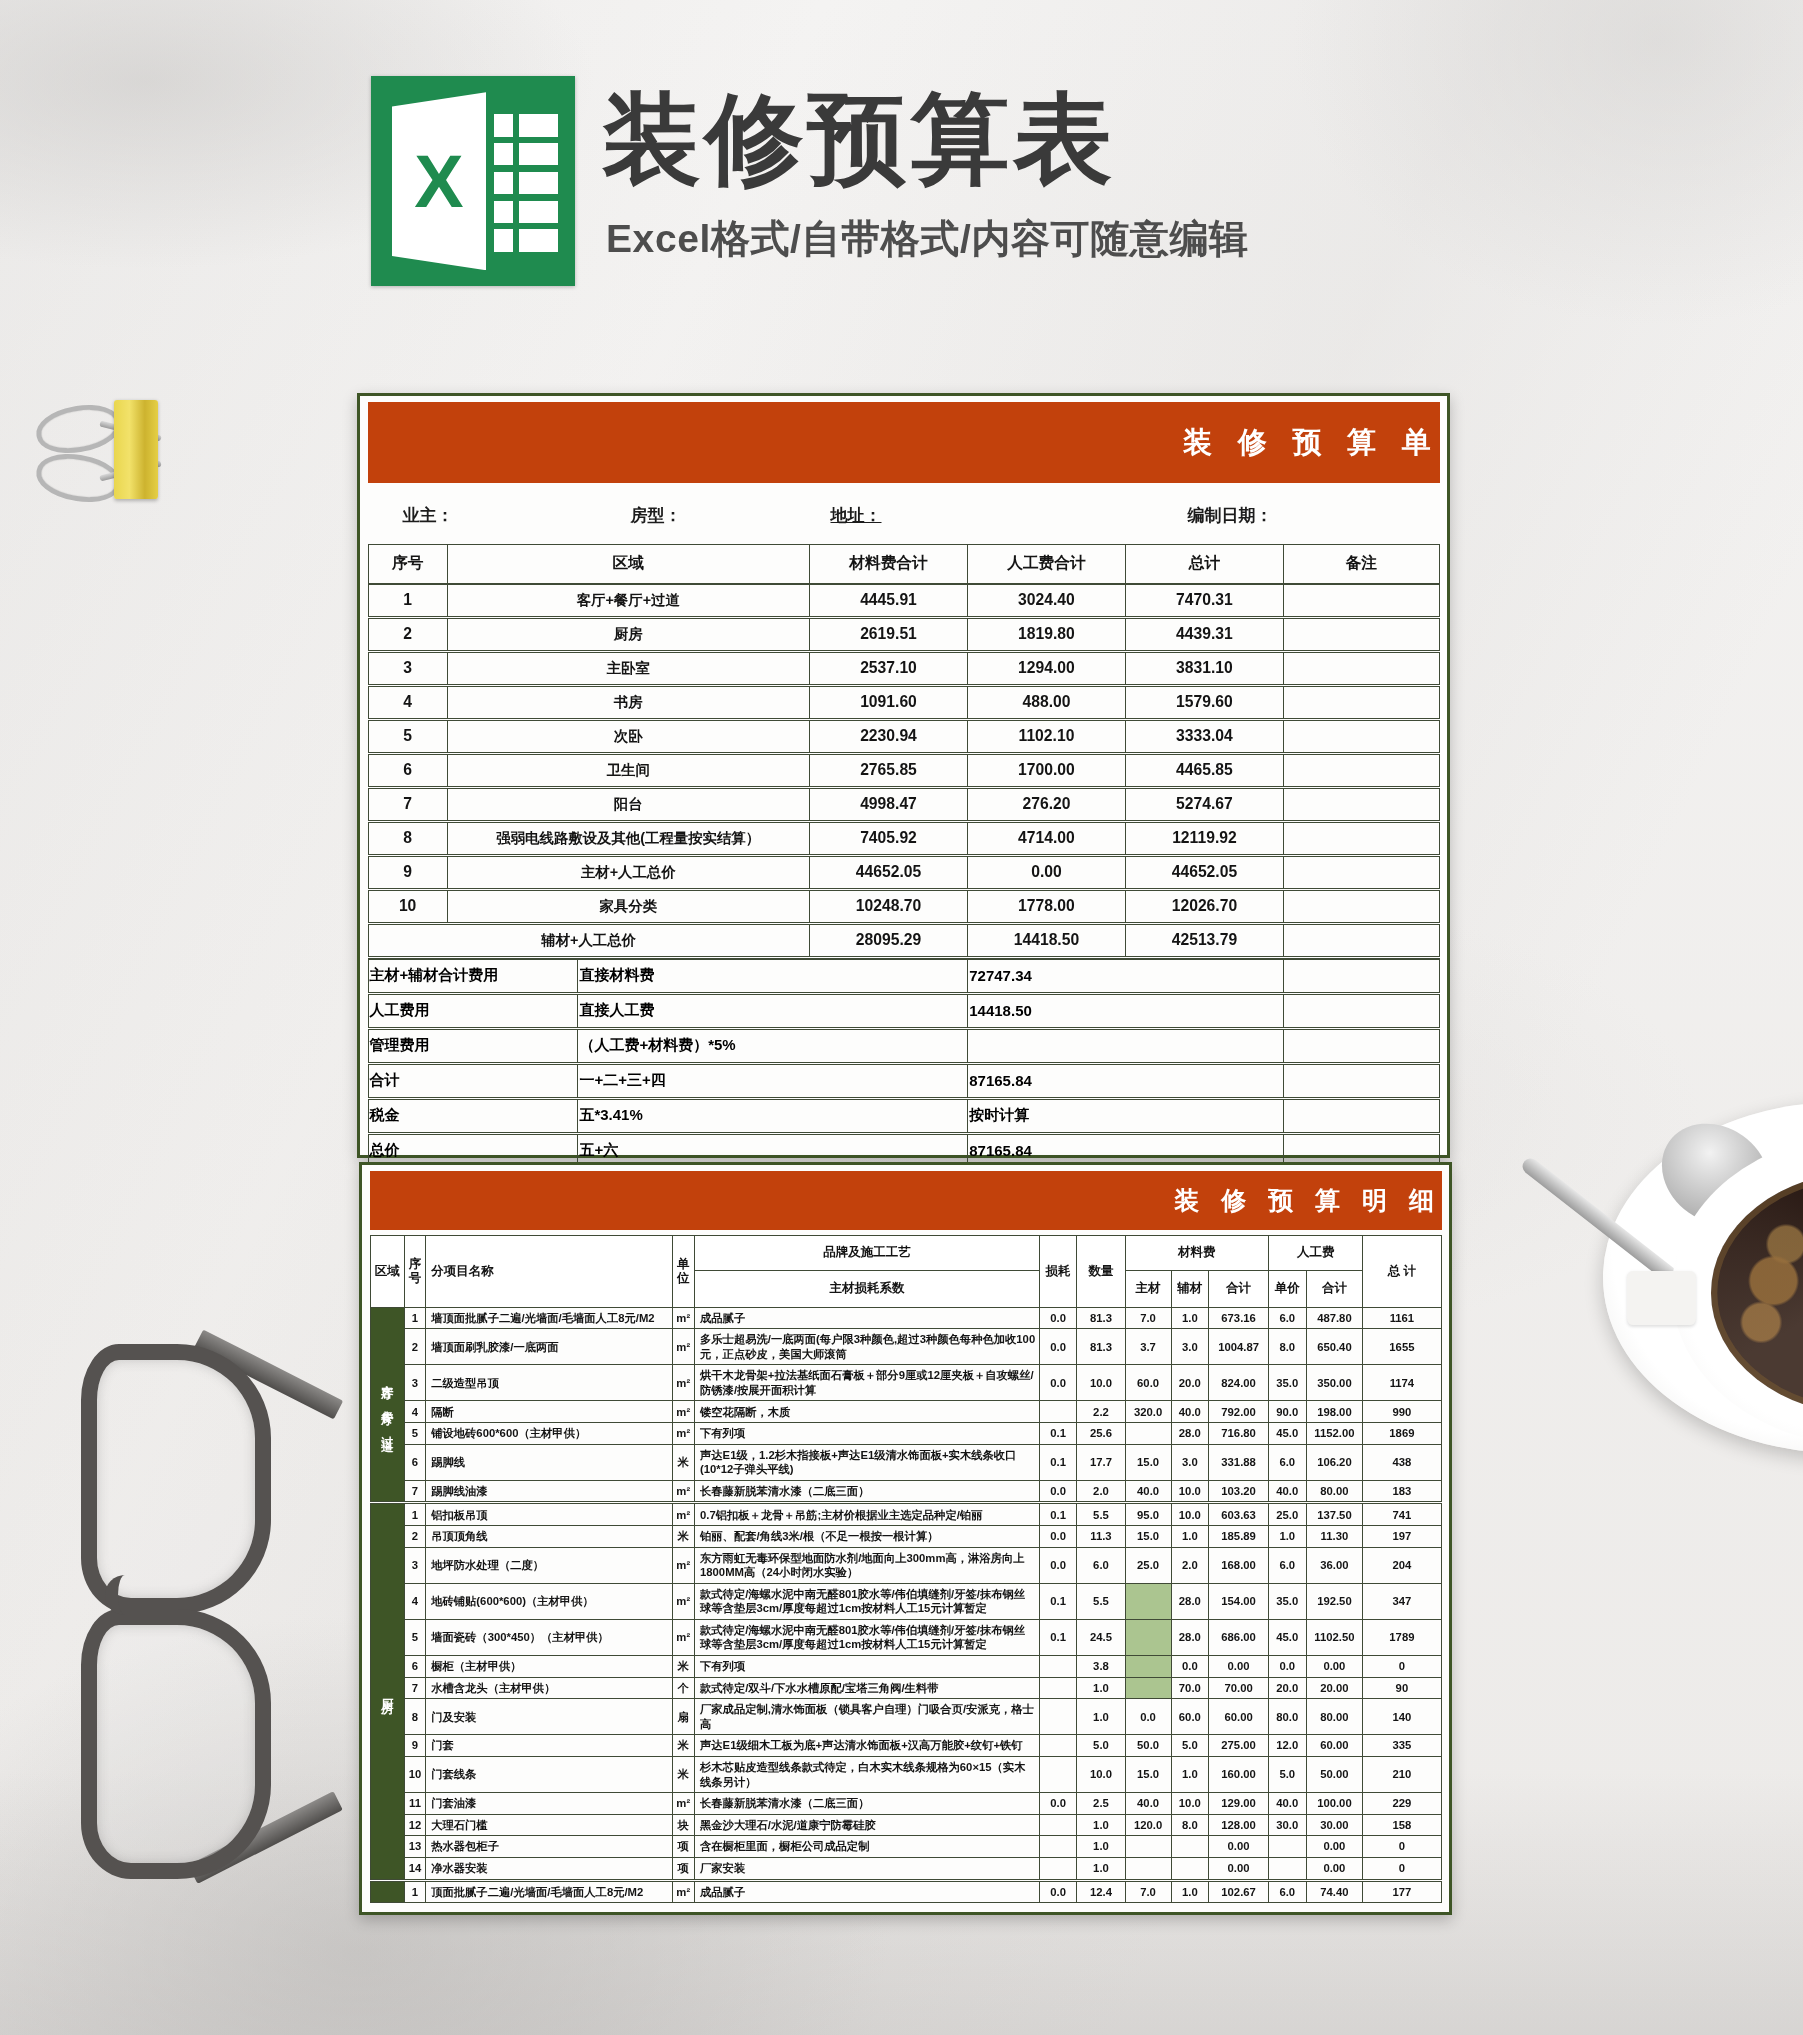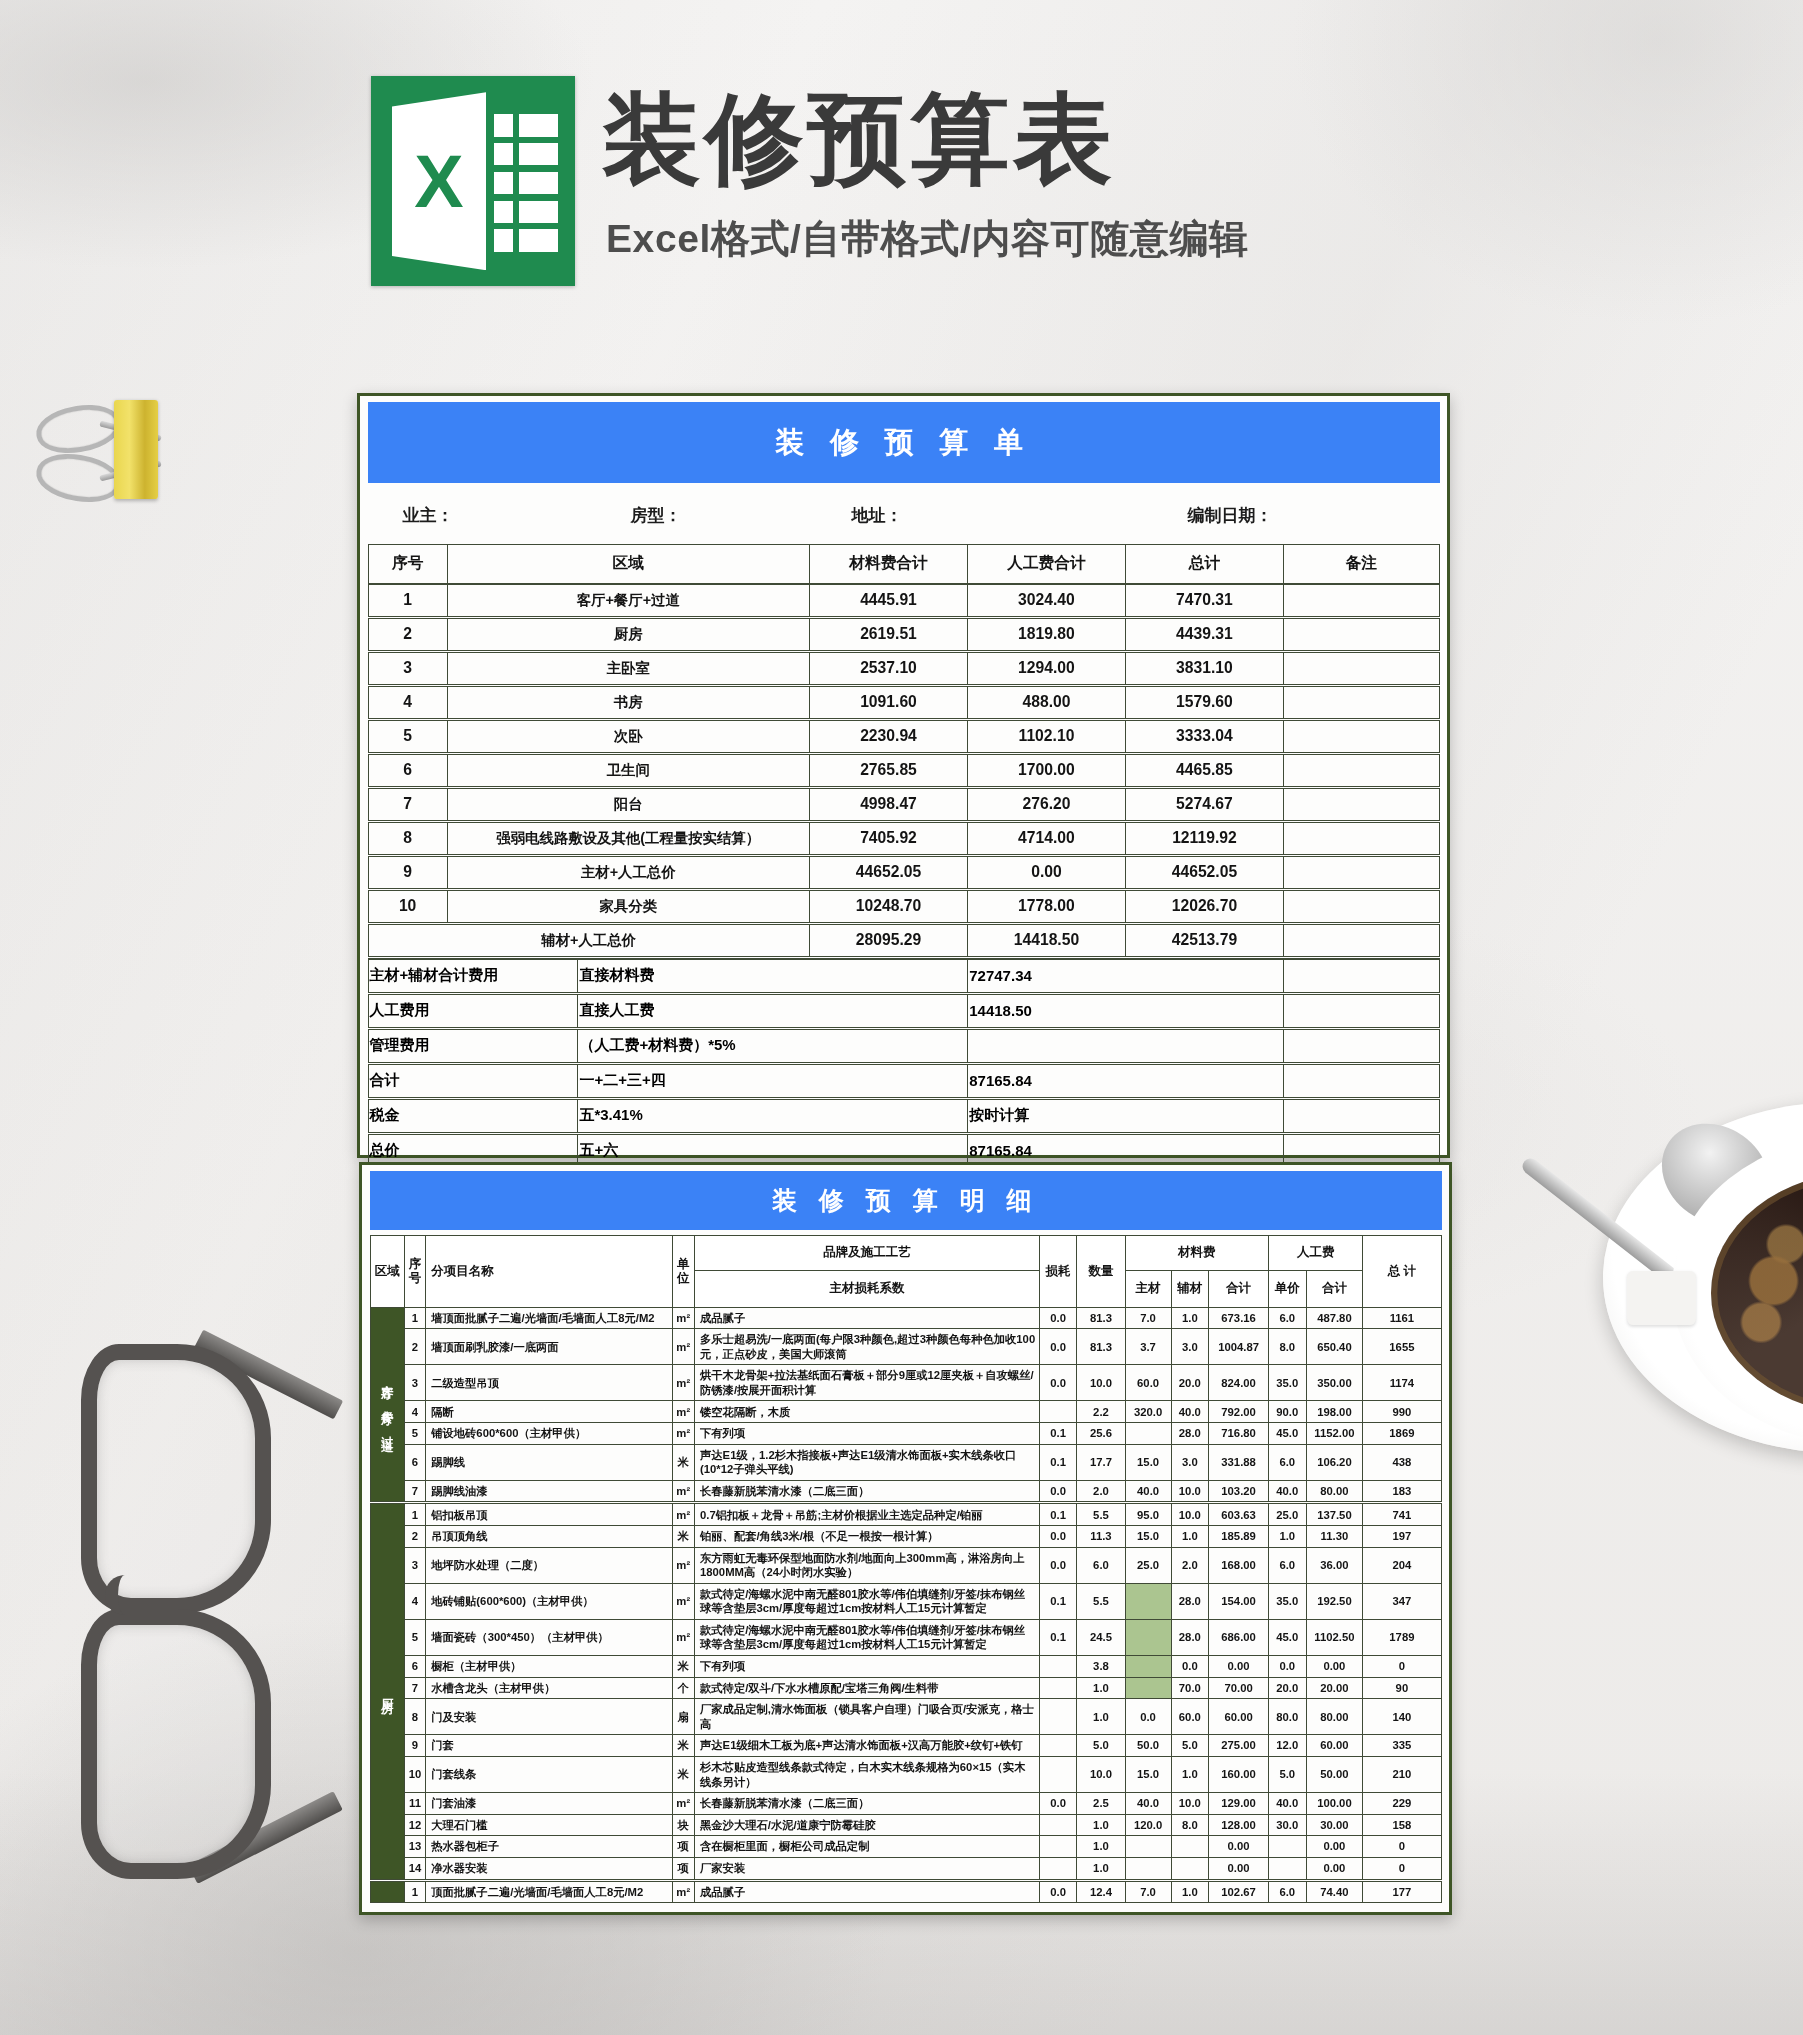--- a/index.html
+++ b/index.html
@@ -77,27 +77,27 @@
   .spoon-bowl{position:absolute;left:81px;top:44px;width:113px;height:94px;border-radius:50%;
     background:radial-gradient(circle at 35% 35%,#f2f2f2,#b9b9b9 60%,#8e8e8e);transform:rotate(35deg);}
   .spoon-handle{position:absolute;left:-75px;top:132px;width:200px;height:16.3px;border-radius:8.1px;
     background:linear-gradient(#e6e6e6,#9d9d9d);transform:rotate(38deg);}
 
   
   .paper{position:absolute;background:#fdfdfc;border:3.1px solid #3e5526;
     box-shadow:0 5px 13.8px rgba(0,0,0,.22);}
   .paper1{left:357px;top:393px;width:1072px;height:748px;padding:5.6px 7.5px;}
   .paper2{left:359px;top:1162px;width:1072px;padding:5.6px 7.5px 8.8px;}
-  .banner{background:#3b82f6;color:#fff;text-align:center;font-weight:700;}
+  .banner{background:#c2410c;color:#fff;text-align:right;font-weight:700;}
   .banner1{height:81px;line-height:81px;font-size:29px;letter-spacing:8.8px;}
   .banner2{height:59px;line-height:59px;font-size:25px;letter-spacing:7.5px;margin-bottom:5px;}
 
   .info-row{position:relative;height:61px;font-size:17px;font-weight:700;color:#1c1c1c;}
   .info-row span{position:absolute;top:21px;}
-  .if1{left:35px;text-align:right;} .if2{left:263px;} .if3{left:484px;} .if4{left:820px;}
+  .if1{left:35px;text-align:right;} .if2{left:263px;} .if3{left:463px;text-decoration:underline;} .if4{left:820px;}
 
   table{border-collapse:collapse;table-layout:fixed;width:100%;}
   .tbl{border:1.9px solid #3f4a36;}
   .tbl td,.tbl th{border:1.3px solid #3f4a36;color:#141414;overflow:hidden;}
 
   
   .sum-tbl th{height:36px;font-size:15.7px;font-weight:700;border-bottom:2.5px solid #3f4a36;}
   .sum-tbl td{height:29px;text-align:center;font-size:15.7px;font-weight:600;
     border-bottom:3.1px double #3f4a36;}
   .sum-tbl td.area-name{font-weight:700;font-size:14.4px;}

